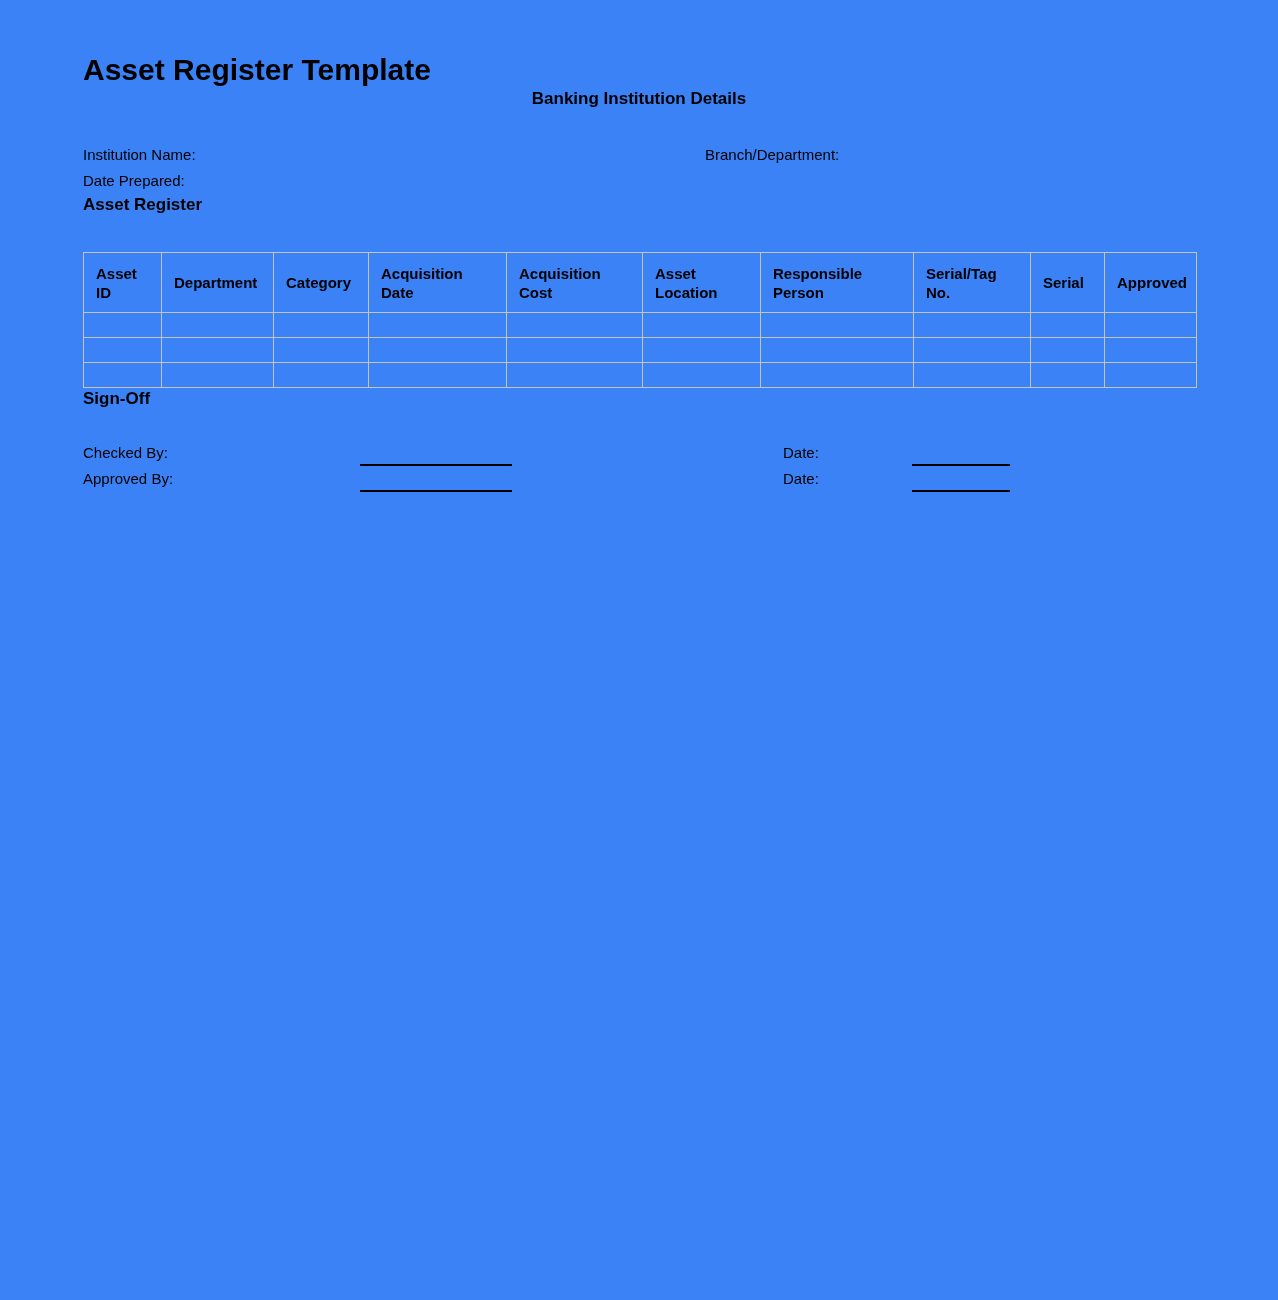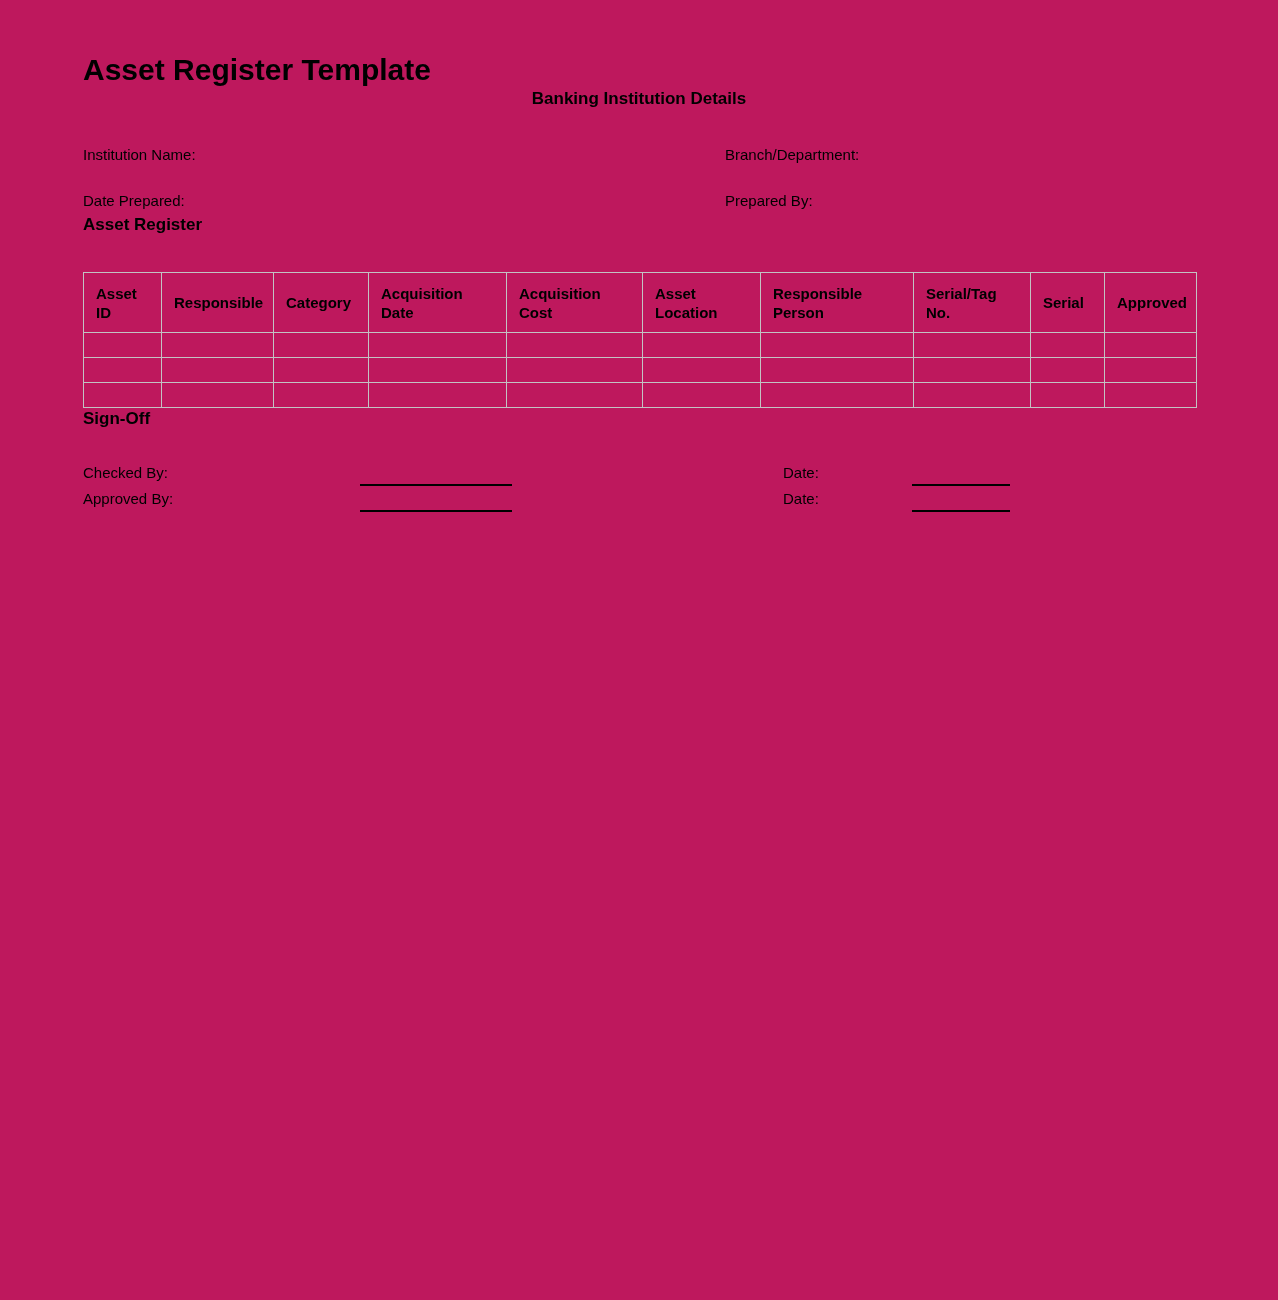--- a/index.html
+++ b/index.html
@@ -6,38 +6,38 @@
   body {
     font-family: "Liberation Sans", sans-serif;
     color: #000000;
     -webkit-font-smoothing: antialiased;
   }
   .page {
     width: 1278px;
     height: 1300px;
     box-sizing: border-box;
     padding: 0 83px;
-    background: #be185d;
+    background: #3b82f6;
     overflow: hidden;
   }
   h1.doc-title {
     margin: 0;
     padding-top: 52px;
     font-size: 30px;
     line-height: 36px;
     font-weight: 700;
   }
   h2.section-heading {
     margin: 0;
     font-size: 17px;
     line-height: 22px;
     font-weight: 700;
   }
   .mt-banking   { margin-top: 41px; text-align: center; }
-  .mt-details   { margin-top: 32px; gap: 20px; }
+  .mt-details   { margin-top: 32px; }
   .mt-register  { margin-top: 38px; }
   .mt-table     { margin-top: 36px; }
   .mt-signoff   { margin-top: 32px; }
   .mt-sigblock  { margin-top: 30px; }
 
   .details-grid {
     display: grid;
     grid-template-columns: 622px 1fr;
     font-size: 15px;
     line-height: 26px;
@@ -96,42 +96,41 @@
 <div class="page">
 
   <h1 class="doc-title">Asset Register Template</h1>
 
   <h2 class="section-heading mt-banking">Banking Institution Details</h2>
 
   <div class="details-grid mt-details">
     <div>Institution Name:</div>
     <div>Branch/Department:</div>
     <div>Date Prepared:</div>
-    <div>Prepared By:</div>
   </div>
 
   <h2 class="section-heading mt-register">Asset Register</h2>
 
   <table class="reg-table mt-table">
     <colgroup>
       <col style="width:78px">
         <col style="width:112px">
         <col style="width:95px">
       <col style="width:138px">
         <col style="width:136px">
         <col style="width:118px">
       <col style="width:153px">
         <col style="width:117px">
         <col style="width:74px">
       <col style="width:92px">
     </colgroup>
     <thead>
       <tr>
           <th>Asset ID</th>
-          <th>Responsible</th>
+          <th>Department</th>
           <th>Category</th>
           <th>Acquisition Date</th>
           <th>Acquisition Cost</th>
           <th>Asset Location</th>
           <th>Responsible Person</th>
           <th>Serial/Tag No.</th>
           <th>Serial</th>
           <th>Approved</th>
         </tr>
     </thead>

